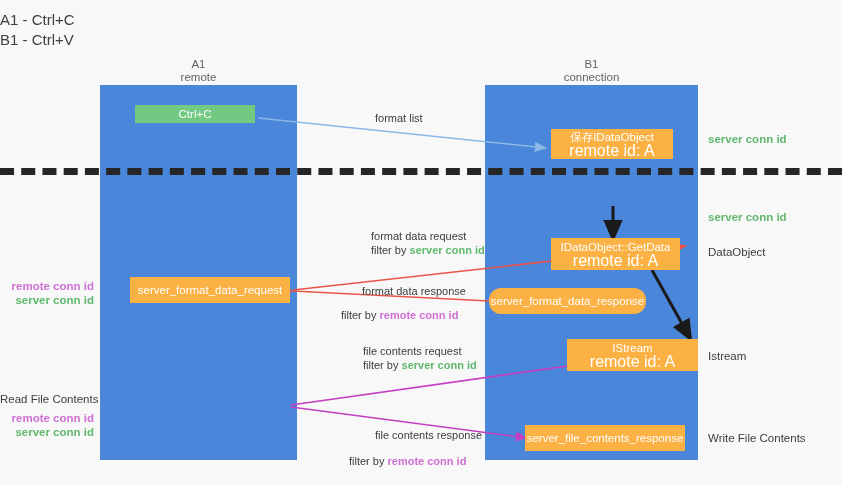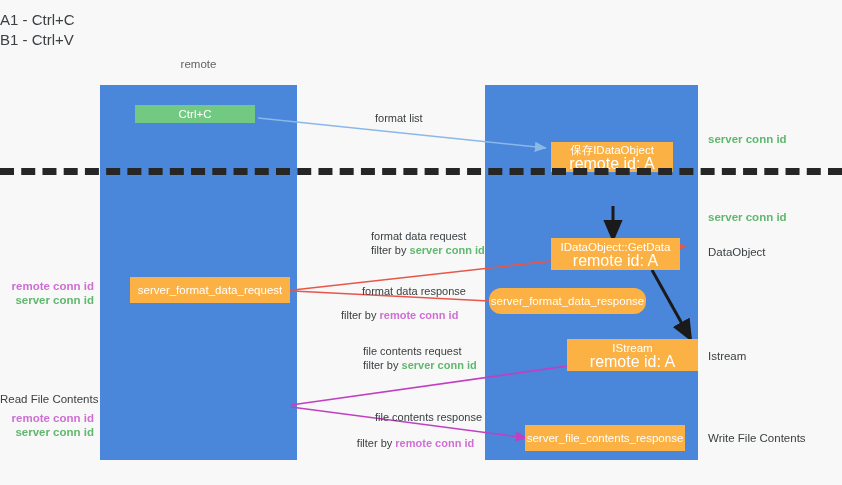--- a/index.html
+++ b/index.html
@@ -100,21 +100,26 @@
 <body>
 
 <div id="canvas">
 
   <div class="title-block">
     <div>A1 - Ctrl+C</div>
     <div>B1 - Ctrl+V</div>
   </div>
 
   <div class="col-head" style="left:100px; top:58px; width:197px;">
+    <div>A1</div>
     <div>remote</div>
+  </div>
+  <div class="col-head" style="left:485px; top:58px; width:213px;">
+    <div>B1</div>
+    <div>connection</div>
   </div>
 
   <div class="lane lane-a"></div>
   <div class="lane lane-b"></div>
 
   <svg class="arrows" viewBox="0 0 842 485">
     <defs>
       <marker id="ah-blue" markerWidth="9" markerHeight="9" refX="7" refY="3.2" orient="auto">
         <path d="M0,0 L7.5,3.2 L0,6.4 z" fill="#8ab8e8"></path>
       </marker>
@@ -139,21 +144,21 @@
     <line x1="293" y1="291" x2="489" y2="301" stroke="#e8564a" stroke-width="1.6" marker-start="url(#ah-red)"></line>
 
     <line x1="291" y1="405" x2="688" y2="349" stroke="#c23fc2" stroke-width="1.6" marker-end="url(#ah-mag)"></line>
     <line x1="291" y1="407" x2="527" y2="438" stroke="#c23fc2" stroke-width="1.6" marker-end="url(#ah-mag)"></line>
   </svg>
 
   <div class="node green" style="left:135px; top:105px; width:120px; height:18px;">
     <div>Ctrl+C</div>
   </div>
 
-  <div class="node orange" style="left:551px; top:142px; width:122px; height:30px;">
+  <div class="node orange" style="left:551px; top:129px; width:122px; height:30px;">
     <div>保存IDataObject</div>
     <div class="l2">remote id: A</div>
   </div>
 
 
   <div class="node orange" style="left:551px; top:238px; width:129px; height:32px;">
     <div>IDataObject::GetData</div>
     <div class="l2">remote id: A</div>
   </div>
 
@@ -195,21 +200,21 @@
     </div>
   </div>
 
   <div class="edge-label" style="left:363px; top:344px;">
     <div class="rot-up">file contents request</div>
     <div class="rot-up">
       <span>filter by </span><span class="green-txt">server conn id</span>
     </div>
   </div>
 
-  <div class="edge-label" style="left:375px; top:410px;text-align:center;">
+  <div class="edge-label" style="left:375px; top:428px;">
     <div class="rot-dn">file contents response</div>
     <div class="rot-dn" style="margin-top:12px; margin-left:-26px;">
       <span>filter by </span><span class="purple-txt">remote conn id</span>
     </div>
   </div>
 
   <div class="side-label right-col green-txt" style="left:708px; top:132px;">server conn id</div>
 
   <div class="side-label right-col green-txt" style="left:708px; top:210px;">server conn id</div>
 

